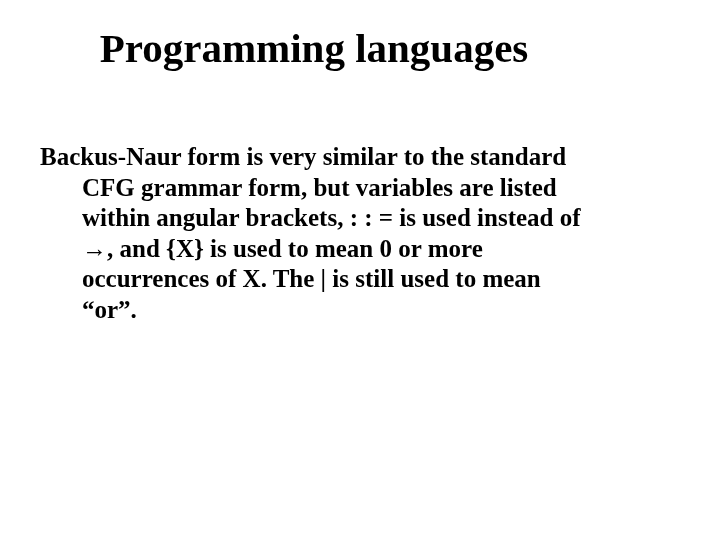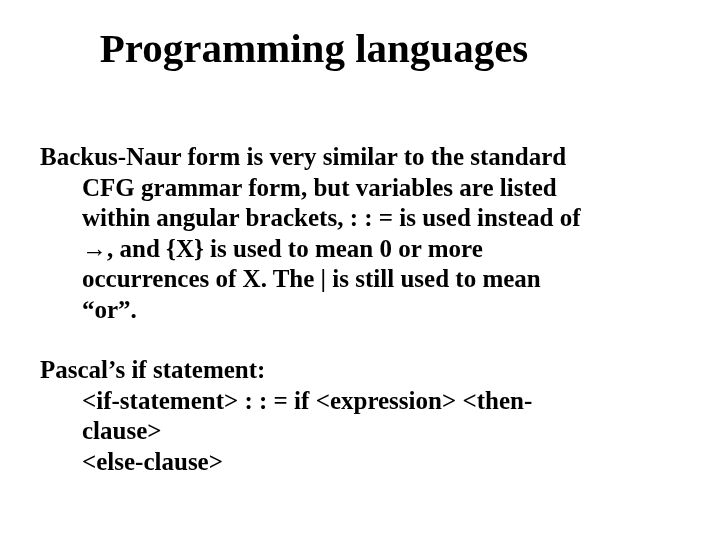--- a/index.html
+++ b/index.html
@@ -49,21 +49,16 @@
 
   <div class="title">Programming languages</div>
 
   <div class="body-text">
 
     <div class="para hang">
       <span>Backus-Naur form is very similar to the standard CFG</span>
       <span>grammar form, but variables are listed within angular brackets, : : = is used instead of →, and {X} is used to mean 0 or more occurrences of X.  The | is still used to mean “or”.</span>
     </div>
 
-    <div class="para">
-      <div>Pascal’s if statement:</div>
-      <div class="indent">&lt;if-statement&gt; : : = if &lt;expression&gt; &lt;then-clause&gt;</div>
-      <div class="indent">&lt;else-clause&gt;</div>
-    </div>
 
   </div>
 
 </div>
 
 </body></html>

